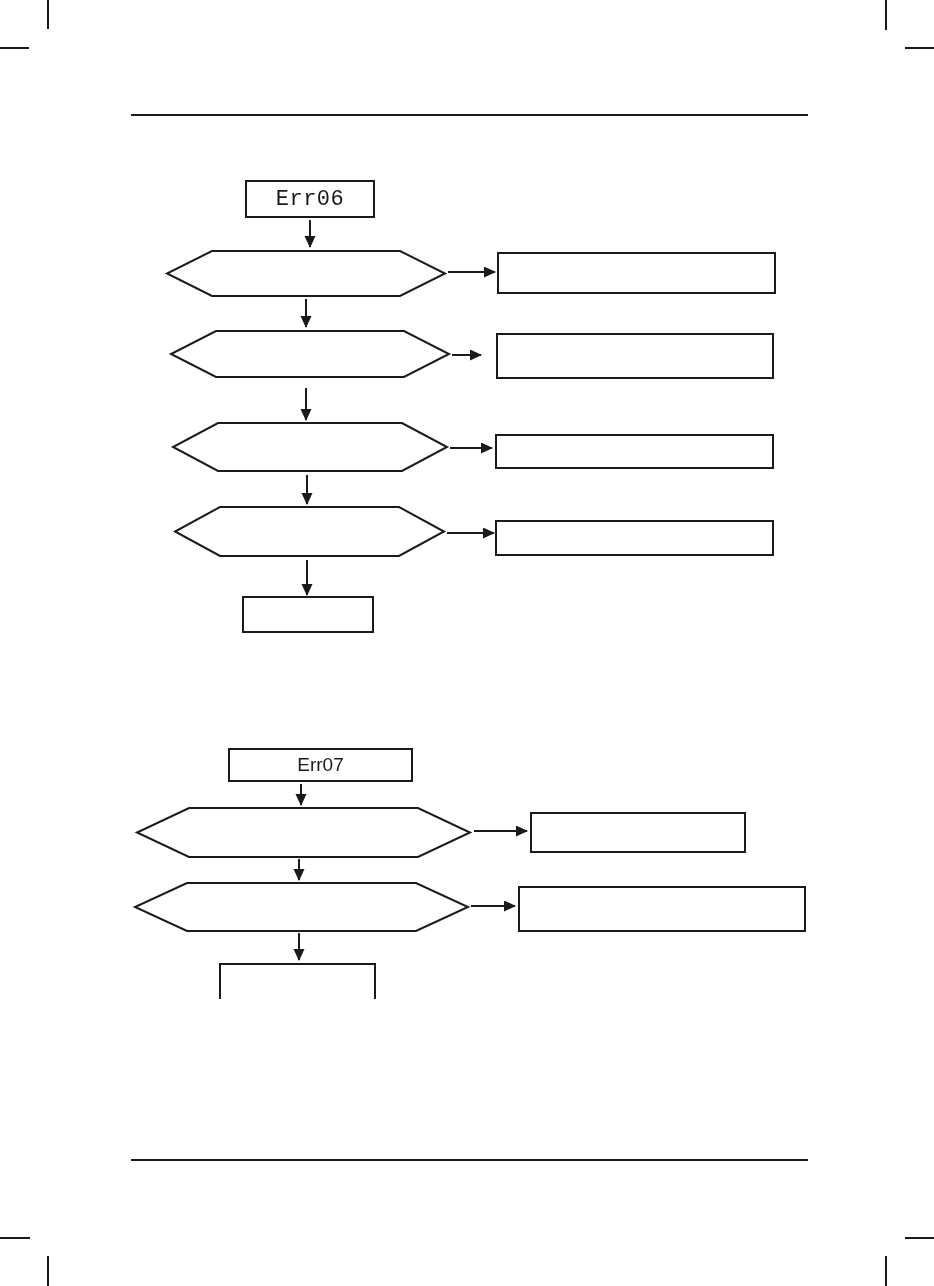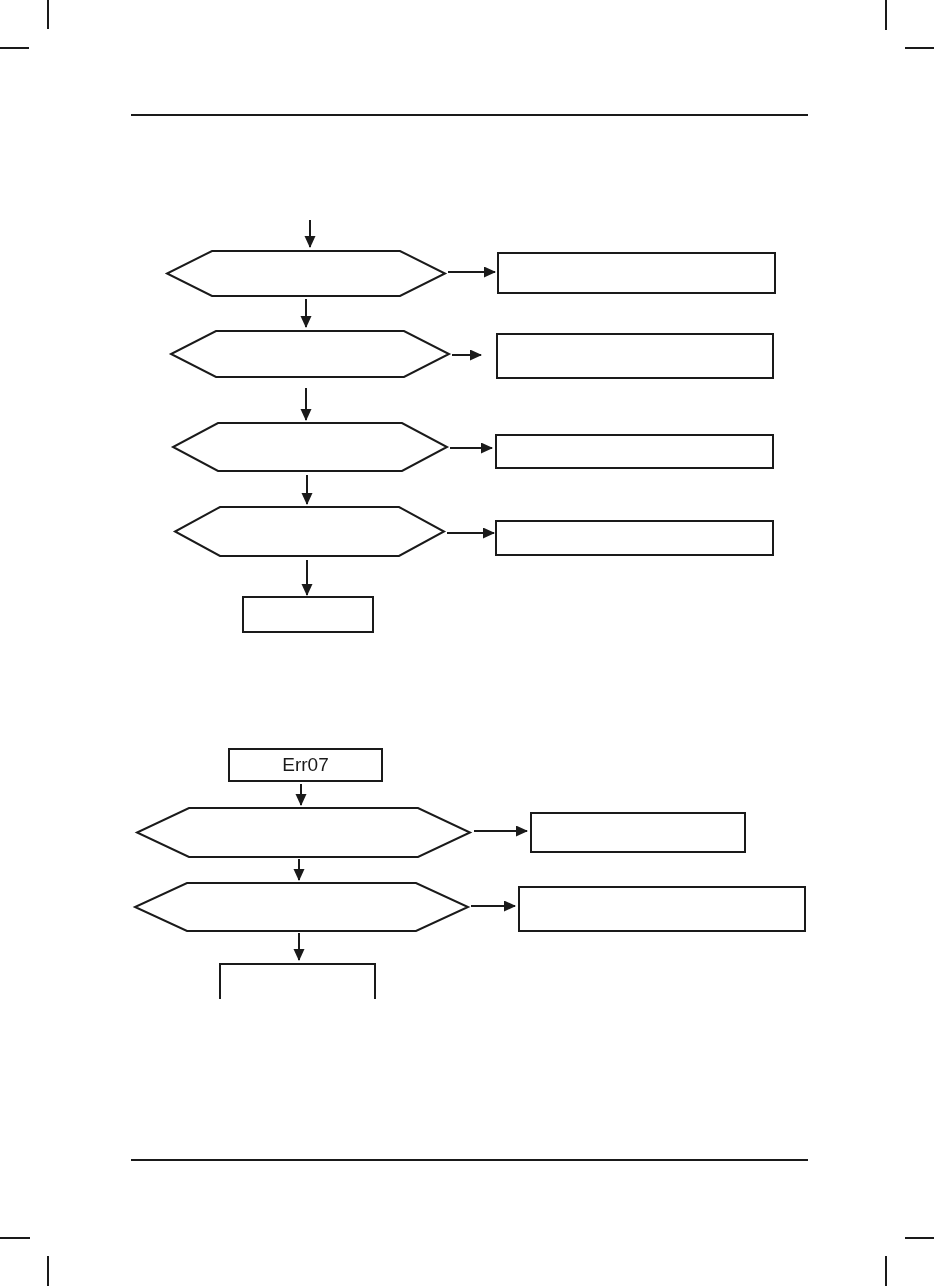--- a/index.html
+++ b/index.html
@@ -34,21 +34,21 @@
     top: 180px;
     width: 130px;
     height: 38px;
     font-family: "Liberation Mono", monospace;
     font-size: 22px;
     letter-spacing: 0.5px;
   }
   .start-box.sans {
     left: 228px;
     top: 748px;
-    width: 155px;
+    width: 185px;
     height: 34px;
     font-family: "Liberation Sans", sans-serif;
     font-size: 19px;
   }
   .shape {
     fill: #ffffff;
     stroke: #1a1a1a;
     stroke-width: 2;
   }
   .wire {
@@ -139,16 +139,17 @@
       <polygon class="shape" points="187,883 416,883 468,907 416,931 187,931 135,907"></polygon>
       <line class="wire" x1="471" y1="906" x2="515" y2="906" marker-end="url(#ah)"></line>
       <rect class="shape" x="519" y="887" width="286" height="44"></rect>
 
       <line class="wire" x1="299" y1="933" x2="299" y2="960" marker-end="url(#ah)"></line>
 
       <polyline class="wire" points="220,999 220,964 375,964 375,999"></polyline>
     </g>
   </svg>
 
+  <div class="start-box mono">Err06</div>
 
   <div class="start-box sans">Err07</div>
 
 </div>
 
 </body></html>

